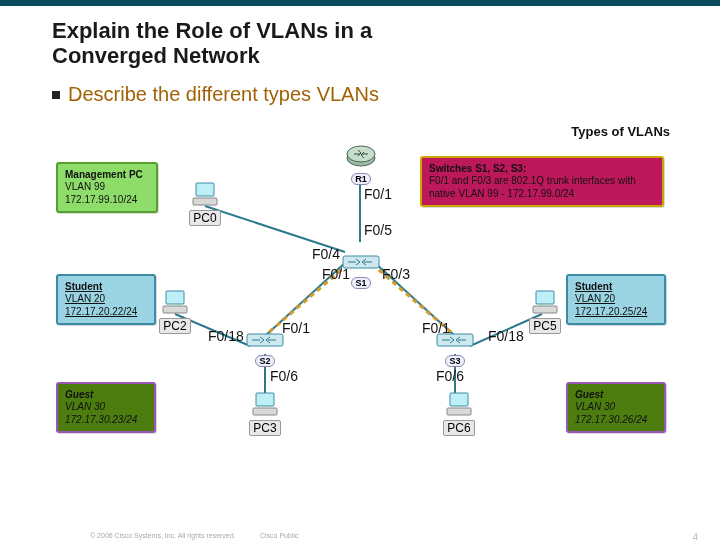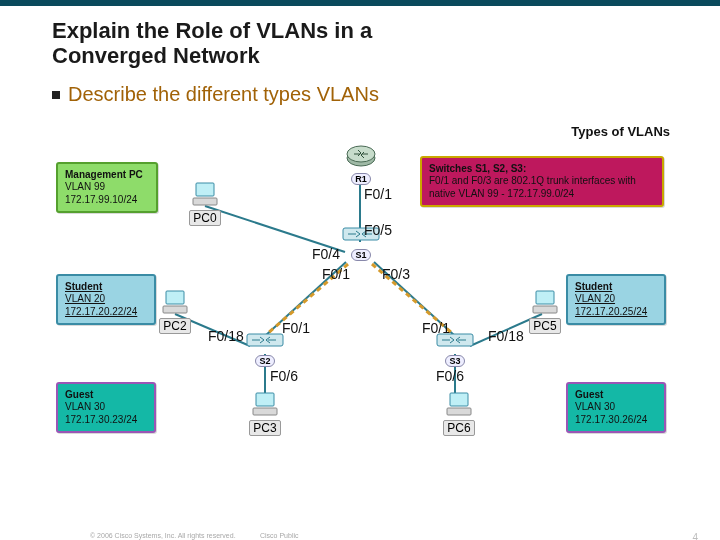--- a/index.html
+++ b/index.html
@@ -6,21 +6,21 @@
   body { width: 720px; height: 540px; font-family: Arial, Helvetica, sans-serif; background: #fff; position: relative; overflow: hidden; }
   .topbar { height: 6px; background: #0a4a5c; width: 100%; }
   .title { font-size: 22px; font-weight: bold; color: #1a1a1a; margin: 12px 0 0 52px; line-height: 1.15; }
   .bullet-row { margin: 14px 0 8px 52px; font-size: 20px; color: #a16207; }
   .bullet-row .blk { display:inline-block; width:8px; height:8px; background:#222; vertical-align: middle; margin-right: 8px; }
   .diagram { position: relative; margin: 18px auto 0; width: 620px; height: 340px; }
   .diag-title { text-align: right; font-size: 13px; font-weight: bold; color: #111; margin-bottom: 6px; }
   .box { position: absolute; border: 2px solid #4aa3b5; border-radius: 3px; padding: 5px 7px; font-size: 10px; line-height: 1.25; color: #111; box-shadow: 1px 1px 0 rgba(0,0,0,.15); }
   .box.green  { background: #8edc6a; border-color: #55a02e; }
   .box.blue   { background: #9ad4e3; border-color: #3a8ca5; text-decoration: underline; }
-  .box.purple { background: #14b8a6; border-color: #9b55b6; }
+  .box.purple { background: #4d7c0f; border-color: #9b55b6; font-style: italic; }
   .box.yellow { background: #be185d; border-color: #c9a800; }
   .box .t { font-weight: bold; }
   .pc { position: absolute; width: 34px; text-align: center; }
   .pc svg { display:block; margin:0 auto; }
   .pc .cap { display:inline-block; margin-top:1px; font-size:12px; background:#e8e8e8; border:1px solid #999; border-radius:2px; padding:0 3px; }
   .router, .switch { position:absolute; text-align:center; }
   .router svg, .switch svg { display:block; margin:0 auto; }
   .dev-cap { font-size:9px; font-weight:bold; display:inline-block; background:#eef; border:1px solid #88a; border-radius:6px; padding:0 3px; margin-top:3px;text-align:right; }
   .lbl { position:absolute; font-size:14px; color:#111; white-space:nowrap; }
   svg.links { position:absolute; left:0; top:0; width:620px; height:340px; }
@@ -96,21 +96,21 @@
 
   <div class="router" style="left:296px; top:20px">
     <svg width="30" height="24">
         <ellipse cx="15" cy="14" rx="14" ry="8" fill="#9fb9a6" stroke="#4a6a55"></ellipse>
         <ellipse cx="15" cy="10" rx="14" ry="8" fill="#c7dccb" stroke="#4a6a55"></ellipse>
         <path d="M8 10h6M16 10h6M12 6l3 3-3 3M18 14l-3-3 3-3" stroke="#30513b" stroke-width="1" fill="none"></path>
       </svg>
     <span class="dev-cap">R1</span>
   </div>
 
-  <div class="switch" style="left:292px; top:100px">
+  <div class="switch" style="left:292px; top:128px">
     <svg width="38" height="20">
         <rect x="1" y="4" width="36" height="12" rx="2" fill="#cfe8ee" stroke="#3a8ca5"></rect>
         <path d="M6 10h8m8 0h8M14 7l4 3-4 3M24 13l-4-3 4-3" stroke="#2b7a8c" stroke-width="1" fill="none"></path>
       </svg>
     <span class="dev-cap">S1</span>
   </div>
   <div class="switch" style="left:196px; top:206px">
     <svg width="38" height="20">
         <rect x="1" y="4" width="36" height="12" rx="2" fill="#cfe8ee" stroke="#3a8ca5"></rect>
         <path d="M6 10h8m8 0h8M14 7l4 3-4 3M24 13l-4-3 4-3" stroke="#2b7a8c" stroke-width="1" fill="none"></path>

